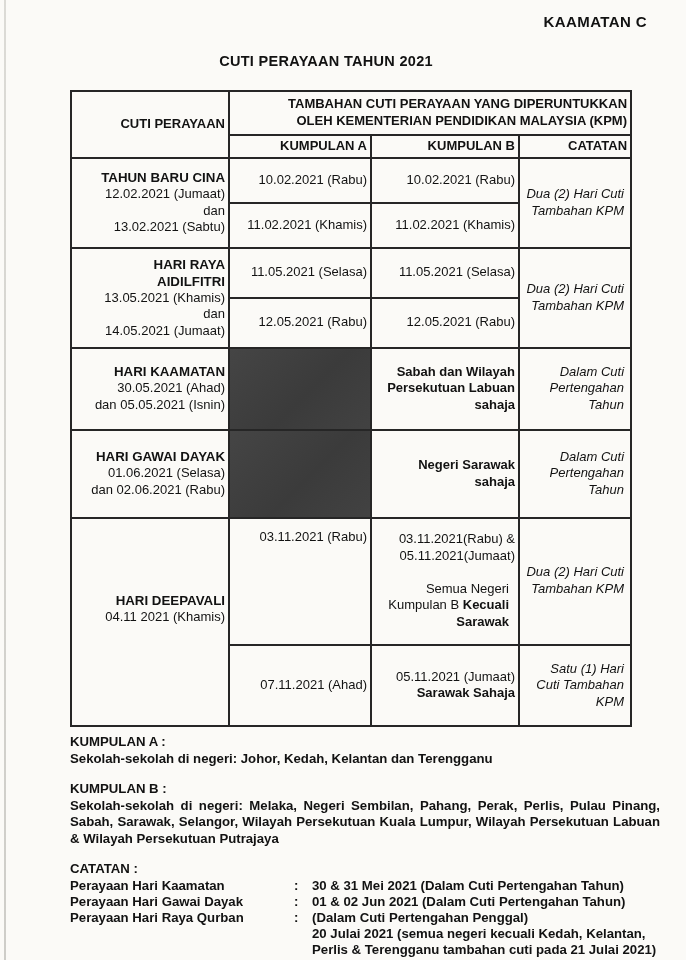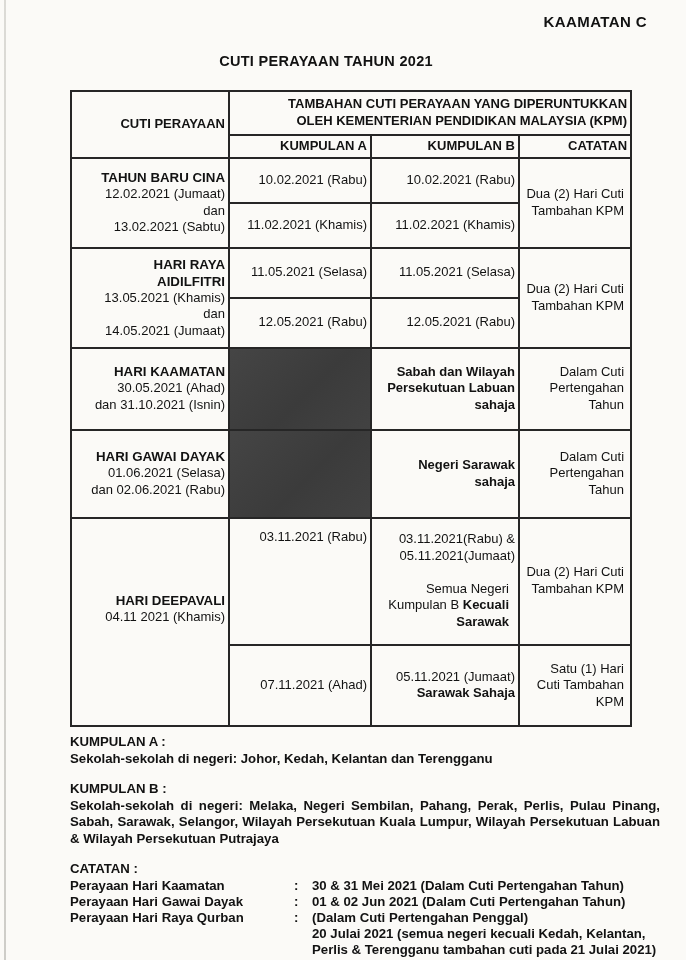--- a/index.html
+++ b/index.html
@@ -14,21 +14,21 @@
   .corner-label{position:absolute;top:13px;right:39px;
     font-weight:bold;font-size:15px;letter-spacing:.4px;}
   .doc-title{position:absolute;top:53px;left:16px;width:620px;text-align:center;
     font-weight:bold;font-size:14.5px;letter-spacing:.3px;}
   table.holiday{position:absolute;left:70px;top:90px;width:560px;
     border-collapse:collapse;table-layout:fixed;}
   table.holiday td{border:2px solid #262626;padding:2px 3px;
     text-align:right;vertical-align:middle;font-size:13px;line-height:1.28;}
   .b{font-weight:bold;}
   .hname{font-weight:bold;font-size:13.3px;}
-  .narrow{max-width:98px;margin:13px auto;}
+  .narrow{max-width:98px;margin:13px auto;font-style:italic;}
   .scope-narrow{max-width:128px;margin:0 auto;}
   .redacted{background:#3f3f3f;
     background:linear-gradient(135deg,#454545 0%,#3b3b3b 55%,#424242 100%);}
   .top-align{vertical-align:top !important;padding-top:10px !important;}
   .deep-name{padding-bottom:28px !important;}
   .gap16{height:16px;}
   .notes{position:absolute;left:70px;top:734px;width:590px;
     font-weight:bold;font-size:13.2px;line-height:16.5px;}
   .notes .sect{margin-bottom:14px;}
   .notes .just{text-align:justify;}
@@ -100,21 +100,21 @@
     </tr>
     <tr style="height:50px">
       <td>12.05.2021 (Rabu)</td>
       <td>12.05.2021 (Rabu)</td>
     </tr>
 
     <tr style="height:80px">
       <td>
         <div class="hname">HARI KAAMATAN</div>
         <div>30.05.2021 (Ahad)</div>
-        <div>dan 31.10.2021 (Isnin)</div>
+        <div>dan 05.05.2021 (Isnin)</div>
       </td>
       <td class="redacted"></td>
       <td class="b">Sabah dan Wilayah Persekutuan Labuan sahaja</td>
       <td>
         <div class="narrow">Dalam Cuti Pertengahan Tahun</div>
       </td>
     </tr>
 
     <tr style="height:88px">
       <td>

